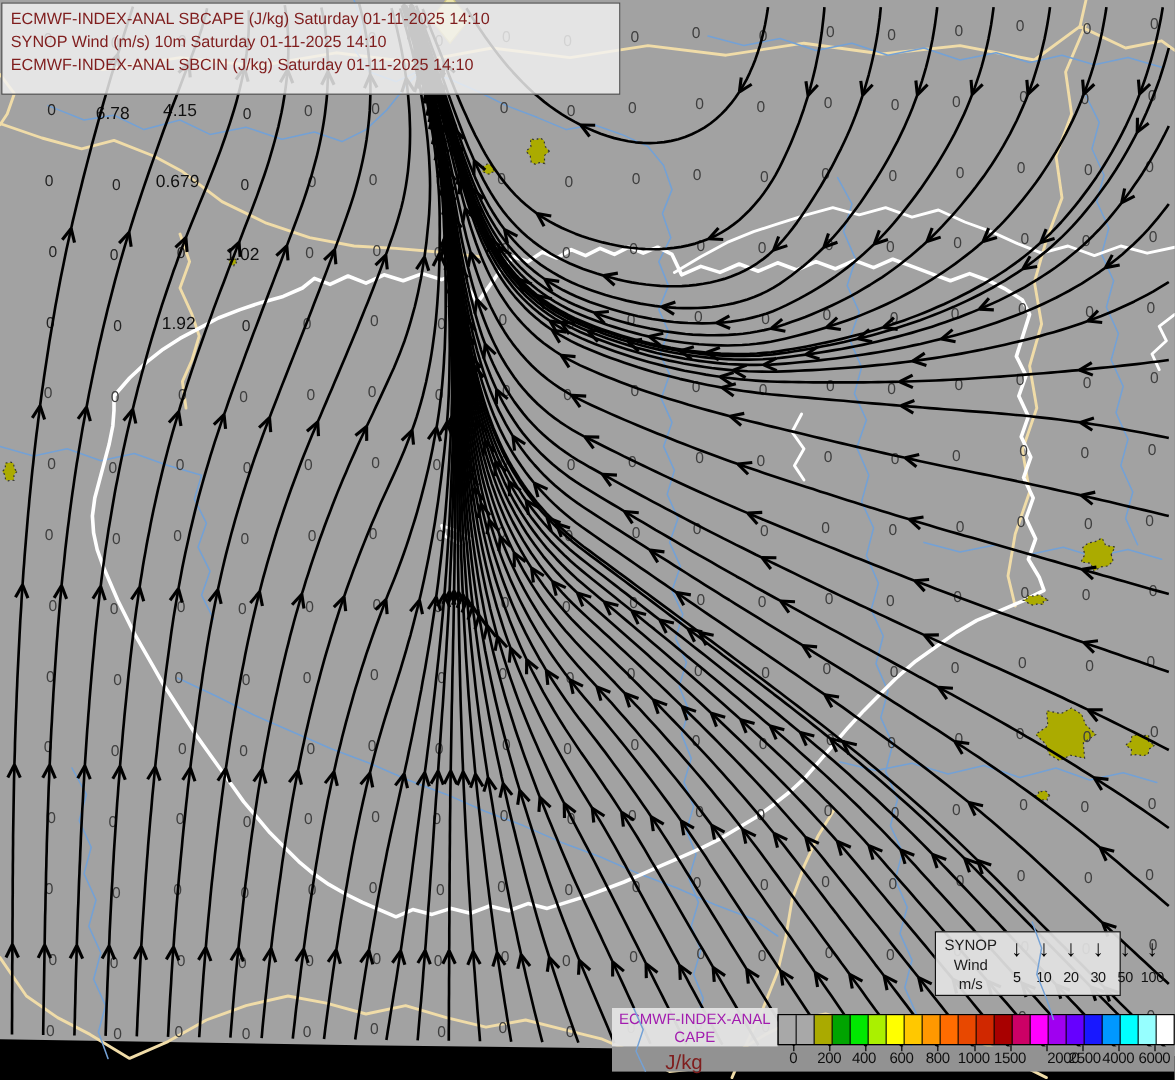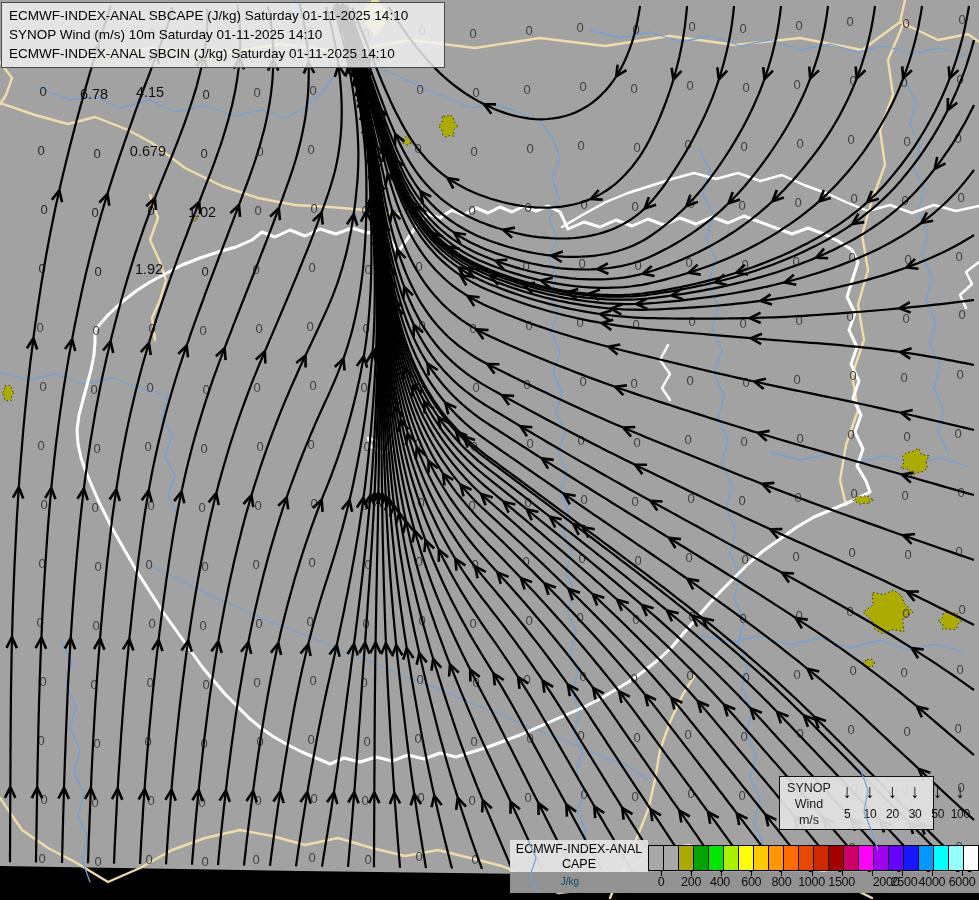--- a/index.html
+++ b/index.html
@@ -5,41 +5,41 @@
   html,body{margin:0;padding:0;background:#777;}
   #stage{
     position:relative;width:979px;height:900px;overflow:hidden;
     background:#A2A2A2;font-family:"Liberation Sans",sans-serif;
   }
   #map-svg,#overlay-svg{position:absolute;left:0;top:0;}
   #map-svg{z-index:1;}
   #overlay-svg{z-index:9;pointer-events:none;}
   .panel{position:absolute;box-sizing:border-box;}
   #title-box{
-    left:1px;top:2px;width:444px;z-index:5;
+    left:1px;top:2px;width:516px;z-index:5;
     background:rgba(243,243,243,0.82);border:1px solid #4a4a4a;
-    padding:3px 7px 4px 7px;color:#000000;font-size:13.5px;line-height:19px;
+    padding:3px 7px 15px 7px;color:#7f1d1d;font-size:13.5px;line-height:19px;
     white-space:nowrap;
   }
   #synop-box{
     left:779px;top:776px;width:155px;height:54px;z-index:5;
     background:rgba(225,225,225,0.93);border:1px solid #111;color:#1c1c1c;
   }
   #synop-title{position:absolute;left:2px;top:3px;width:54px;text-align:center;font-size:12.5px;line-height:16px;}
   #synop-cols{position:absolute;left:56px;top:0px;display:flex;}
   .synop-col{width:22.6px;text-align:center;}
   .synop-arrow{display:block;font-size:19px;font-weight:bold;line-height:30px;height:30px;color:#000;}
   .synop-speed{display:block;font-size:12px;letter-spacing:-0.3px;line-height:14px;color:#111;}
   #cape-strip{left:510px;top:872px;width:469px;height:21px;background:#929292;z-index:4;}
   #cape-titlebox{
     left:510px;top:840px;width:138px;height:32px;z-index:5;
-    background:rgba(228,228,228,0.95);color:#000000;text-align:center;
+    background:rgba(228,228,228,0.95);color:#a21caf;text-align:center;
     font-size:12.5px;line-height:15px;padding-top:2px;
   }
-  #cape-unit{left:540px;top:876px;width:60px;z-index:5;text-align:center;font-size:10px;color:#0c4a6e;}
+  #cape-unit{left:540px;top:876px;width:60px;z-index:5;text-align:center;font-size:17px;color:#7f1d1d;}
   #colorbar{
     left:648px;top:845px;width:331px;height:26px;z-index:5;display:flex;
     border:1px solid #000;background:#000;
   }
   .swatch{flex:1;border-right:1px solid #000;}
   .swatch:last-child{border-right:none;}
   #cape-ticks{left:648px;top:871px;width:331px;height:26px;z-index:5;}
   .cape-tick{position:absolute;top:0;width:1px;height:5px;background:#000;}
   .cape-num{position:absolute;top:4px;width:44px;margin-left:-22px;text-align:center;font-size:12.5px;color:#0e0e0e;letter-spacing:-0.3px;}
 </style>

